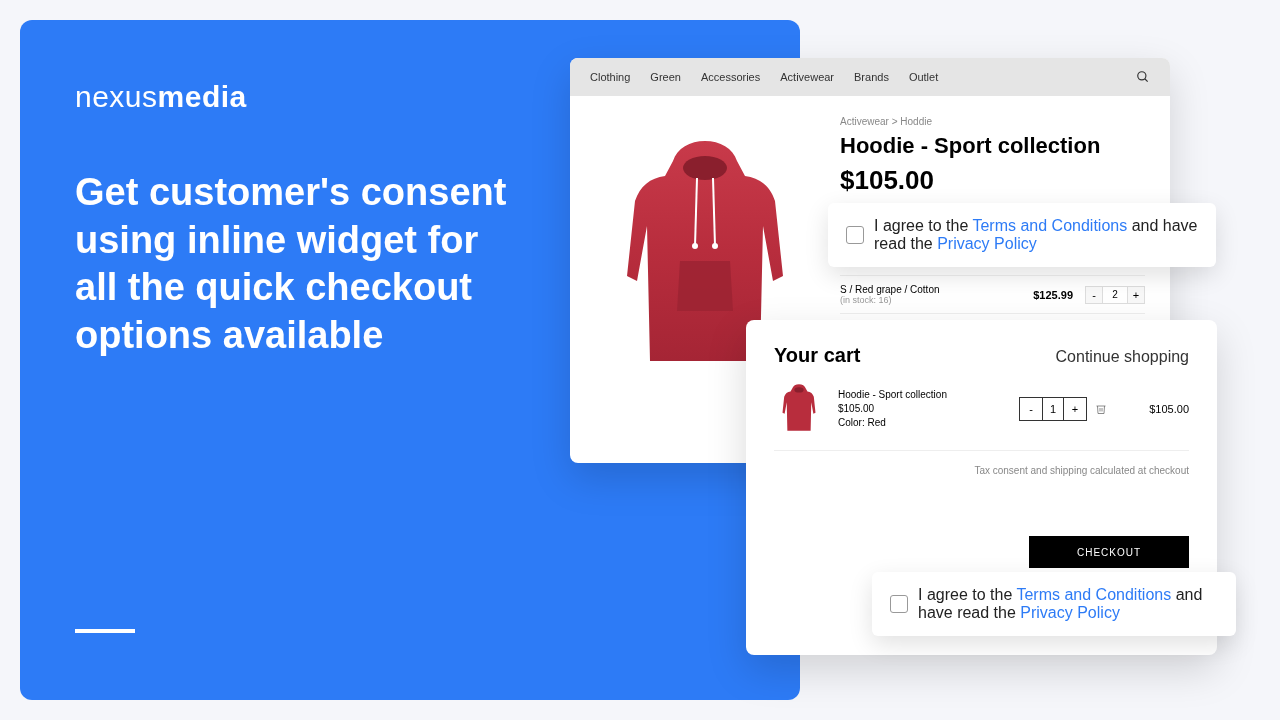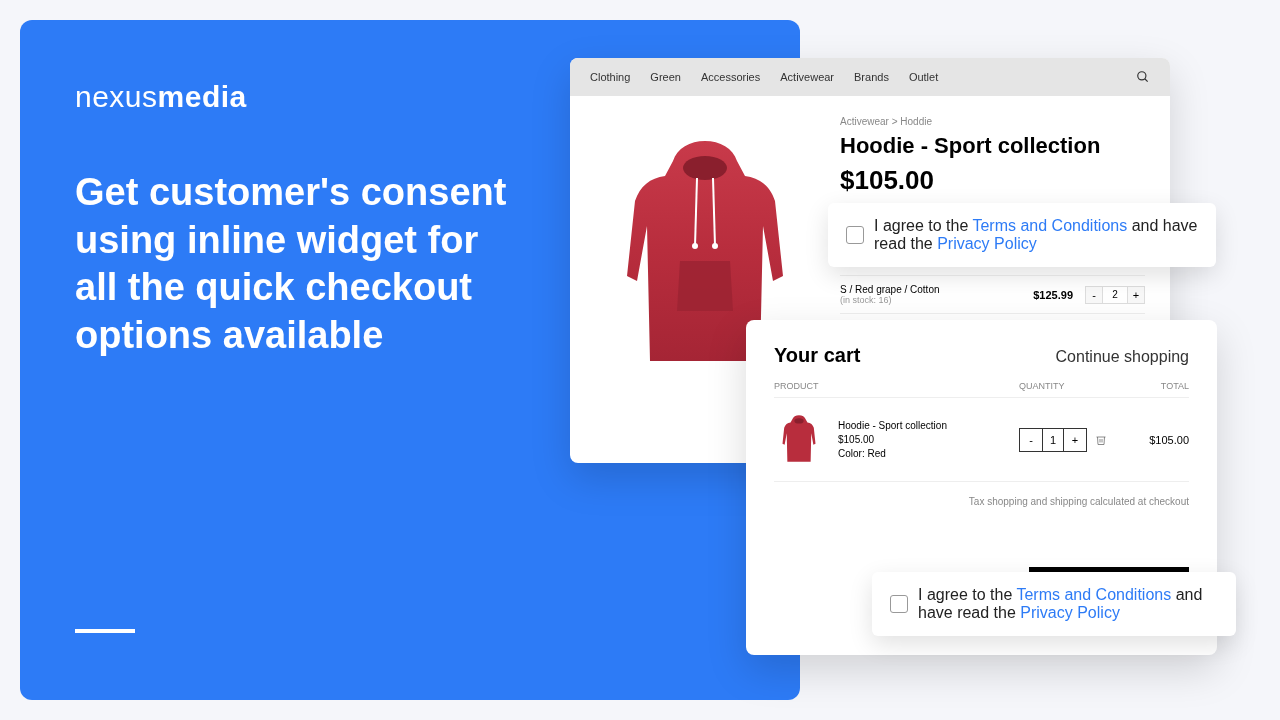--- a/index.html
+++ b/index.html
@@ -168,25 +168,20 @@
 <div class="consent-pop top">
   <div class="checkbox"></div>
   <div class="consent-text"><span>I agree to the </span><span class="consent-link">Terms and Conditions</span><span> and have read the </span><span class="consent-link">Privacy Policy</span></div>
 </div>
 
 <div class="cart-card">
   <div class="cart-head">
     <div class="cart-title">Your cart</div>
     <div class="cont-shop">Continue shopping</div>
   </div>
-  <div class="cart-cols">
-    <div class="col-prod">PRODUCT</div>
-    <div class="col-qty">QUANTITY</div>
-    <div class="col-tot">TOTAL</div>
-  </div>
   <div class="cart-row">
     <svg class="cart-img" viewBox="0 0 200 260">
         <path d="M100 15 C85 15 72 22 68 35 L60 50 C45 52 35 60 30 75 L22 150 L32 155 L42 100 L45 235 L155 235 L158 100 L168 155 L178 150 L170 75 C165 60 155 52 140 50 L132 35 C128 22 115 15 100 15 Z" fill="#b82d3d"></path>
         <ellipse cx="100" cy="42" rx="22" ry="12" fill="#8a1f2d"></ellipse>
       </svg>
     <div class="cart-info">
       <div class="nm">Hoodie - Sport collection</div>
       <div class="pr">$105.00</div>
       <div>Color: Red</div>
     </div>
@@ -199,21 +194,21 @@
       <svg class="trash" viewBox="0 0 24 24" fill="none" stroke="#666" stroke-width="1.5">
           <polyline points="3 6 5 6 21 6"></polyline>
           <path d="M19 6 L18 21 L6 21 L5 6"></path>
           <line x1="10" y1="10" x2="10" y2="17"></line>
           <line x1="14" y1="10" x2="14" y2="17"></line>
         </svg>
     </div>
     <div class="cart-tot">$105.00</div>
   </div>
   <div class="subtotal-area">
-    <div class="tax-note">Tax shopping and shipping calculated at checkout</div>
+    <div class="tax-note">Tax consent and shipping calculated at checkout</div>
   </div>
   <div class="checkout-btn">CHECKOUT</div>
 </div>
 
 <div class="consent-pop bottom">
   <div class="checkbox"></div>
   <div class="consent-text"><span>I agree to the </span><span class="consent-link">Terms and Conditions</span><span> and have read the </span><span class="consent-link">Privacy Policy</span></div>
 </div>
 
 </body></html>

